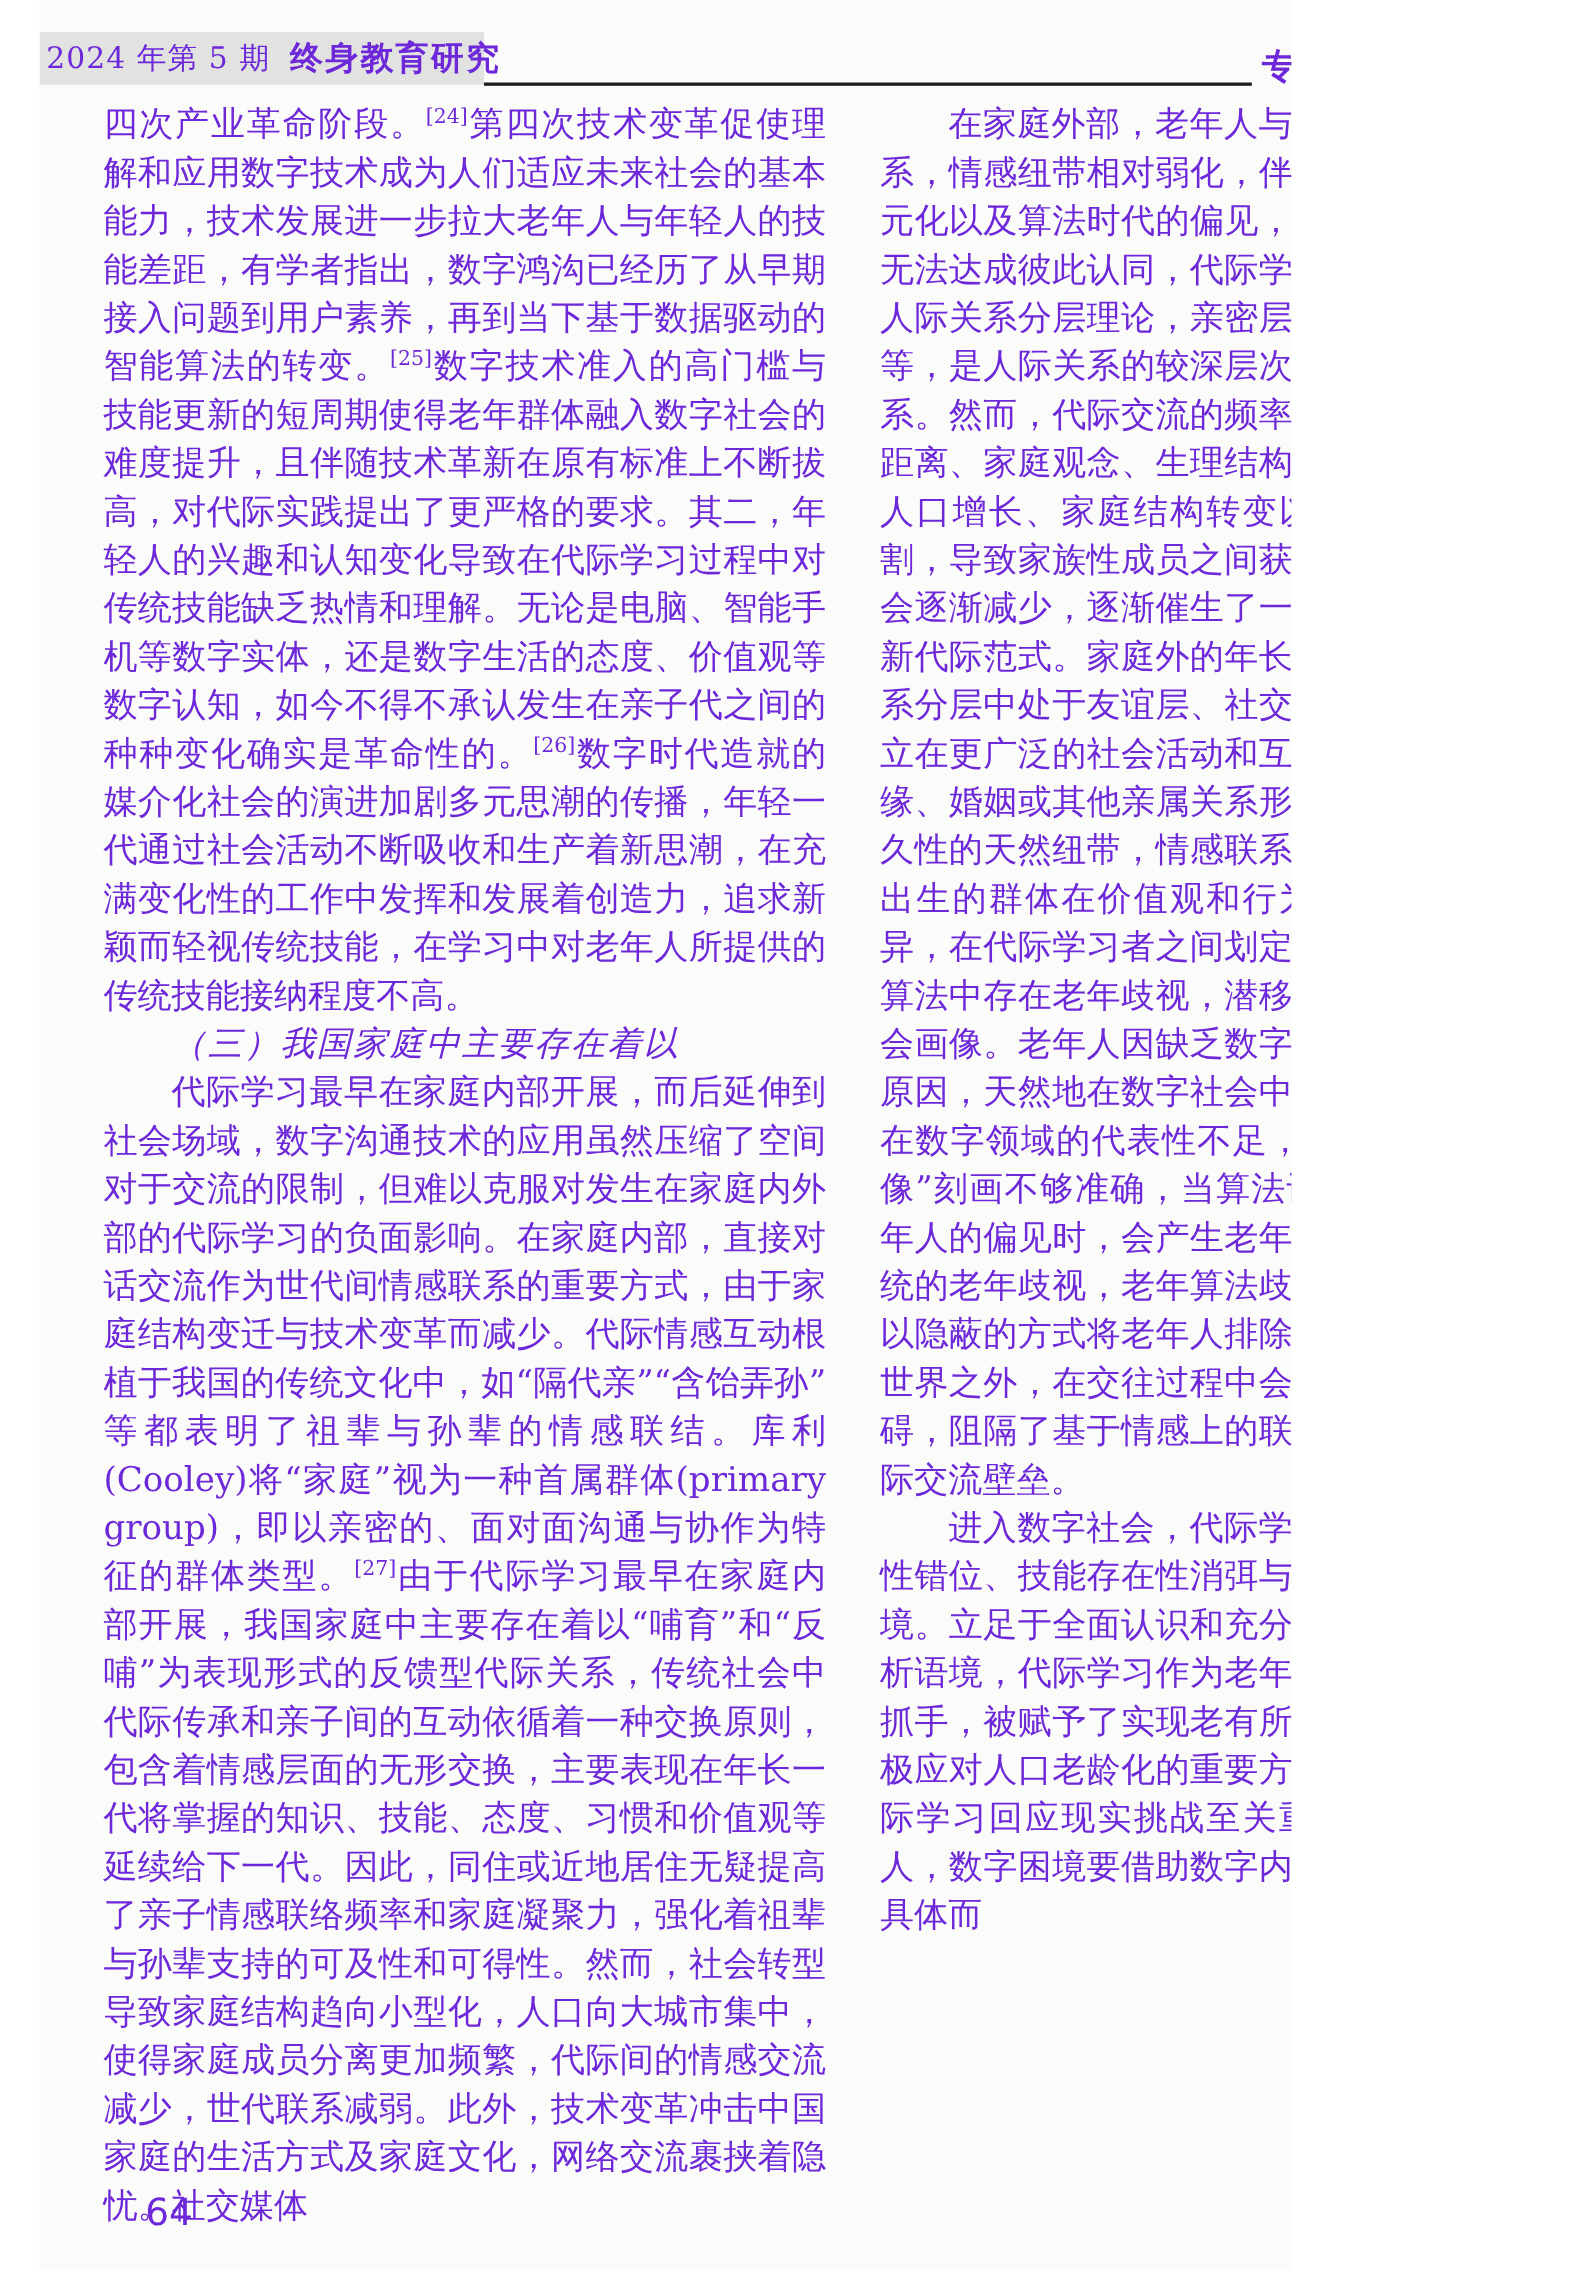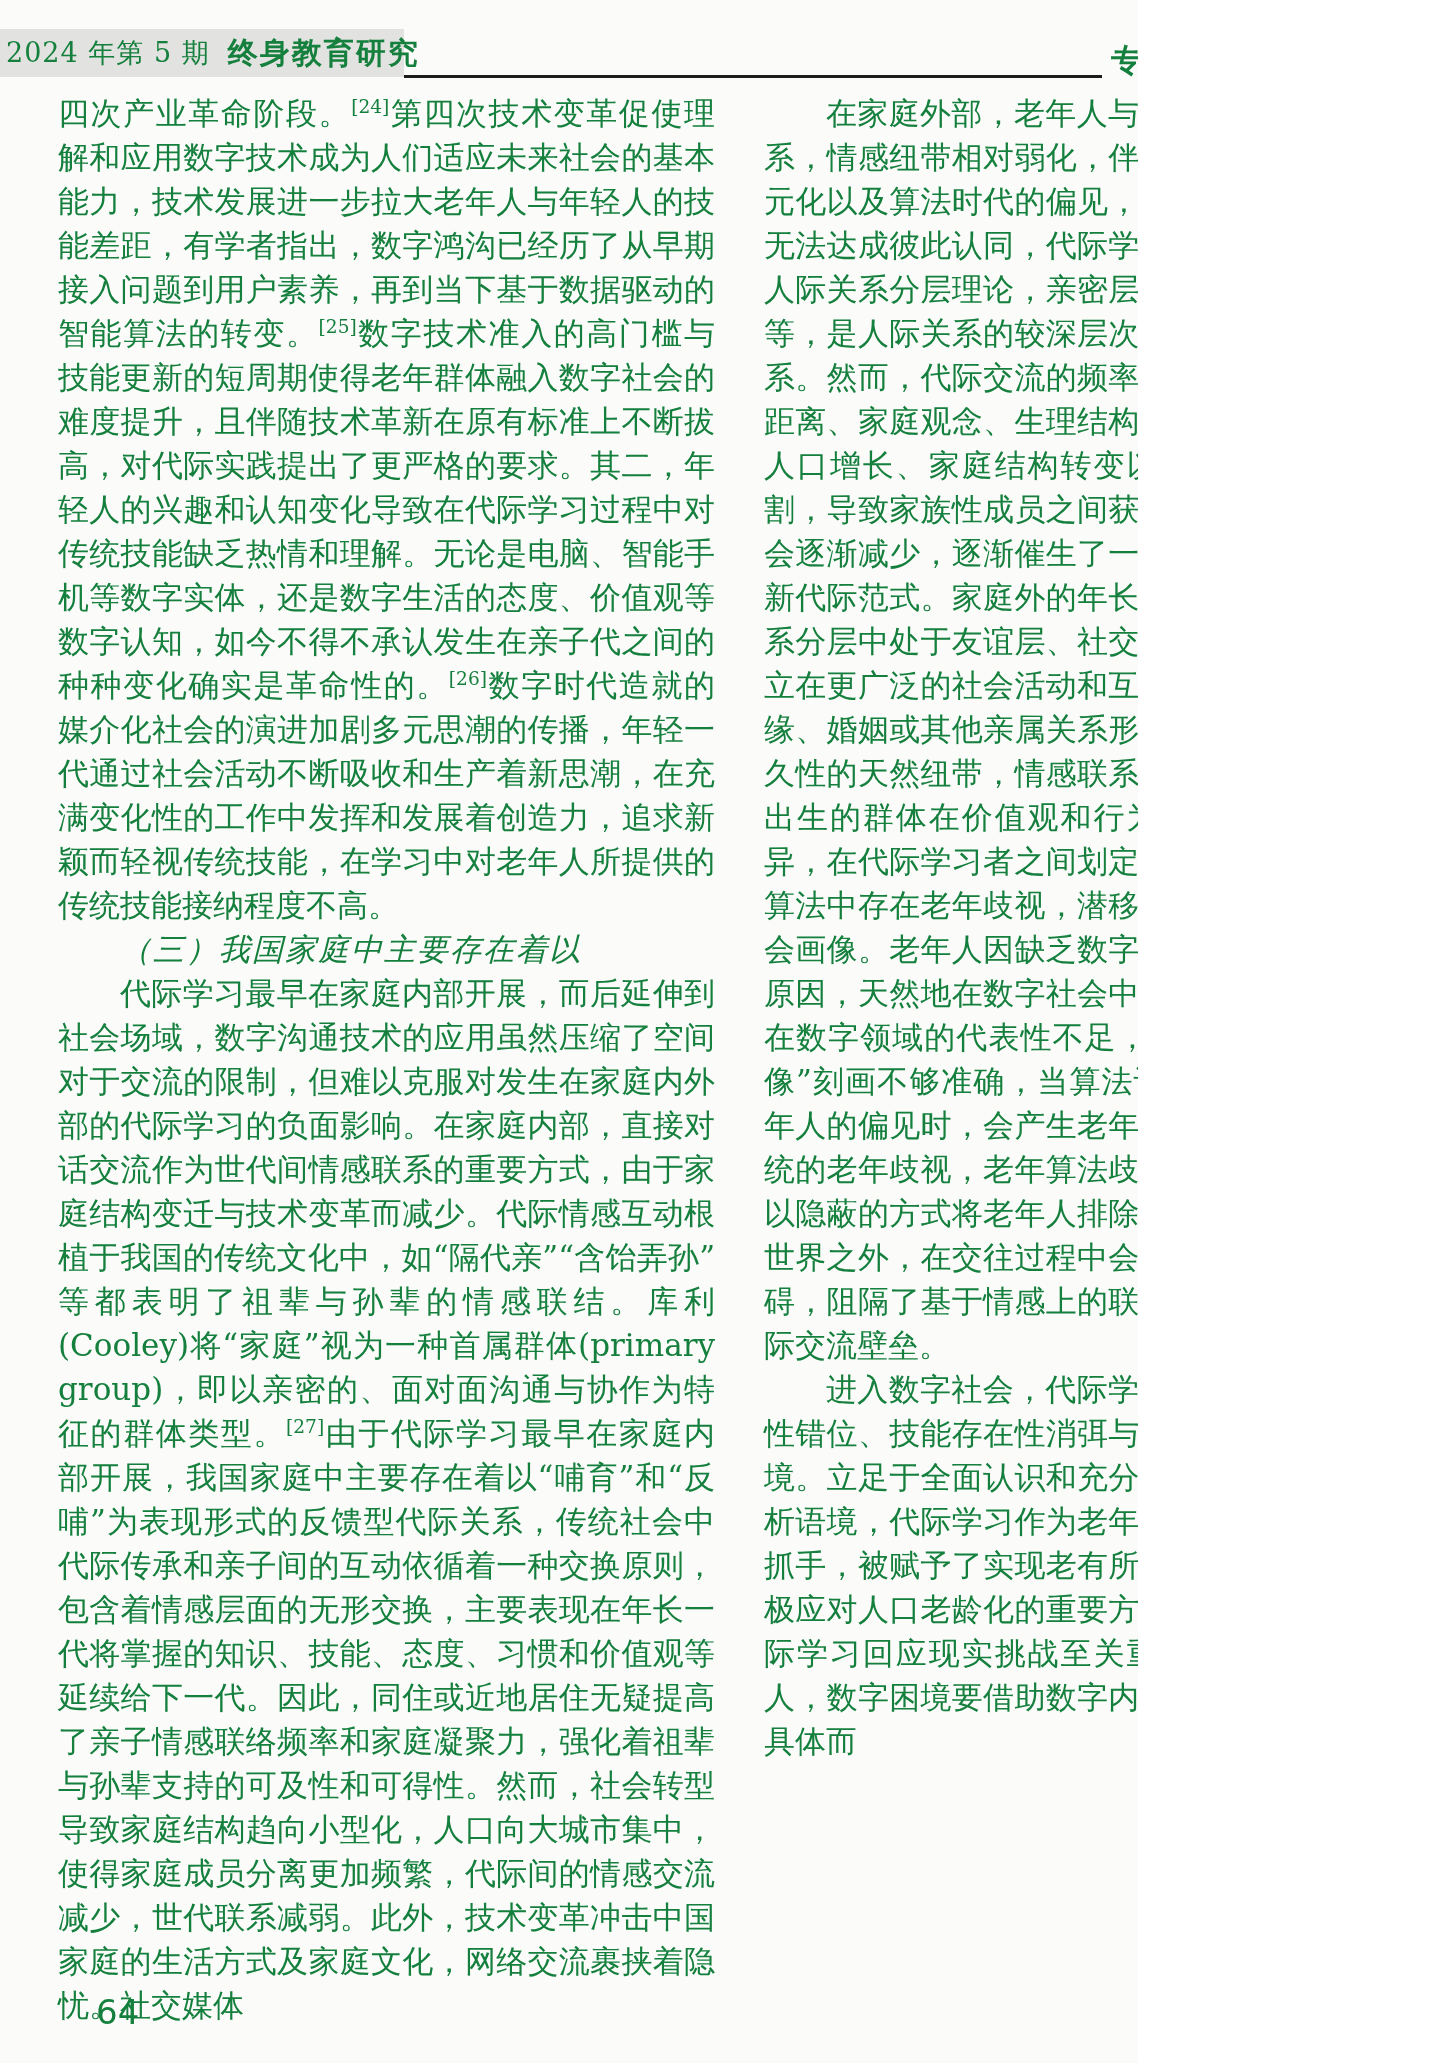--- a/index.html
+++ b/index.html
@@ -4,22 +4,23 @@
 <style>
   html, body { margin: 0; padding: 0; }
   body { background: #ffffff; }
 
   .page {
     position: relative;
     width: 1138px;
     height: 2063px;
     background: #fbfbfa;
     font-family: "DejaVu Serif", "Liberation Serif", serif;
-    color: #15803d;
+    color: #6d28d9;
     overflow: hidden;
+    margin-left: 36px;
   }
 
   
   .banner {
     position: absolute;
     left: 0; top: 29px;
     width: 404px; height: 48px;
     background: #e2e2e0;
     display: flex;
     align-items: center;

